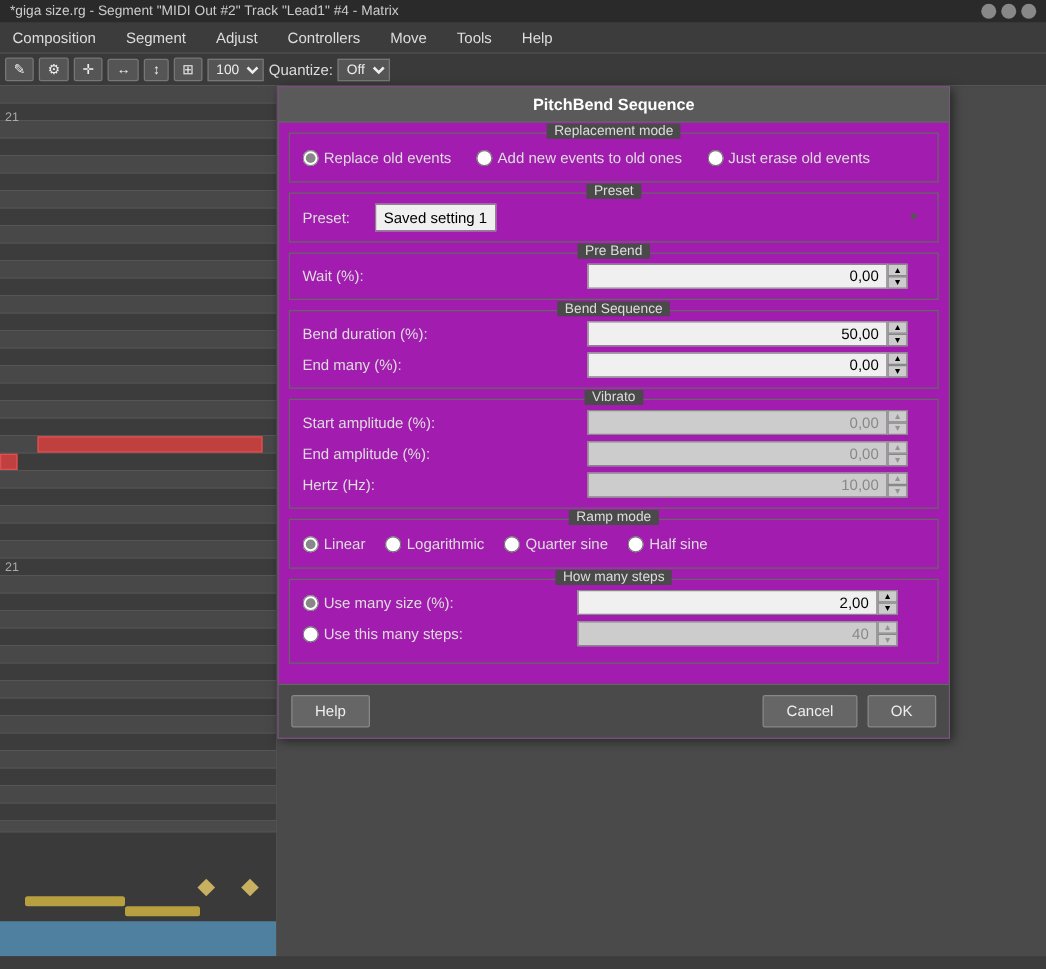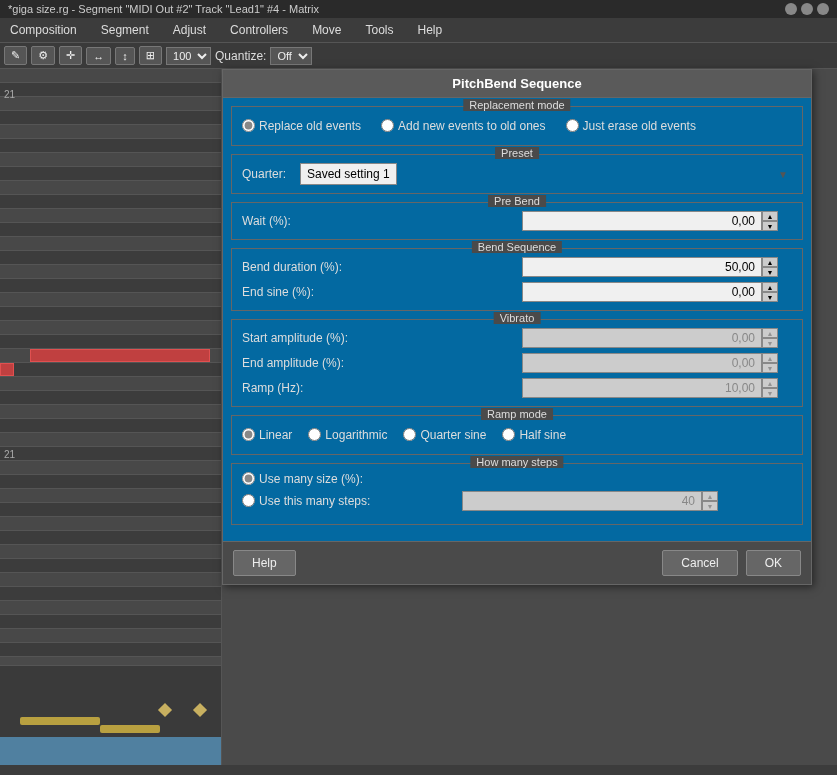--- a/index.html
+++ b/index.html
@@ -87,23 +87,23 @@
     
     .left-panel {
       width: 222px;
       background: #4a4a4a;
       position: relative;
       overflow: hidden;
       border-right: 1px solid #555;
     }
 
     .dialog {
-      background: #0369a1;
+      background: #a21caf;
       border: 1px solid #666;
-      width: 590px;
+      width: 538px;
       margin-top: 0;
       box-shadow: 2px 2px 8px rgba(0,0,0,0.5);
     }
 
     .dialog-title {
       background: #5a5a5a;
       color: #fff;
       text-align: center;
       padding: 6px;
       font-size: 13px;
@@ -136,21 +136,21 @@
 
     
     .radio-group {
       display: flex;
       align-items: center;
       gap: 20px;
       padding: 4px 0;
     }
     .radio-label {
       display: flex;
-      align-items: flex-start;
+      align-items: center;
       gap: 4px;
       color: #ddd;
       font-size: 12px;
       cursor: pointer;
     }
     .radio-label input[type="radio"] {
       cursor: pointer;
       accent-color: #888;
     }
 
@@ -405,21 +405,21 @@
             <label class="radio-label">
               <input type="radio" name="replacement" style="">
               <span>Just erase old events</span>
             </label>
           </div>
         </div>
 
         <div class="section">
           <span class="section-legend">Preset</span>
           <div class="preset-row">
-            <span class="preset-label">Quarter:</span>
+            <span class="preset-label">Preset:</span>
             <div class="preset-select-wrapper">
               <select class="preset-select">
                 <option>Saved setting 1</option>
                 <option>Saved setting 2</option>
                 <option>Default</option>
               </select>
             </div>
           </div>
         </div>
 
@@ -443,21 +443,21 @@
             <span class="form-label">Bend duration (%):</span>
             <div class="form-input-wrapper">
               <input type="text" class="spin-input" value="50,00" style="">
               <div class="spin-buttons">
                 <button class="spin-btn">▲</button>
                 <button class="spin-btn">▼</button>
               </div>
             </div>
           </div>
           <div class="form-row">
-            <span class="form-label">End sine (%):</span>
+            <span class="form-label">End many (%):</span>
             <div class="form-input-wrapper">
               <input type="text" class="spin-input" value="0,00" style="">
               <div class="spin-buttons">
                 <button class="spin-btn">▲</button>
                 <button class="spin-btn">▼</button>
               </div>
             </div>
           </div>
         </div>
 
@@ -477,21 +477,21 @@
             <span class="form-label">End amplitude (%):</span>
             <div class="form-input-wrapper">
               <input type="text" class="spin-input disabled" value="0,00" disabled="" style="">
               <div class="spin-buttons">
                 <button class="spin-btn" disabled="">▲</button>
                 <button class="spin-btn" disabled="">▼</button>
               </div>
             </div>
           </div>
           <div class="form-row">
-            <span class="form-label">Ramp (Hz):</span>
+            <span class="form-label">Hertz (Hz):</span>
             <div class="form-input-wrapper">
               <input type="text" class="spin-input disabled" value="10,00" disabled="" style="">
               <div class="spin-buttons">
                 <button class="spin-btn" disabled="">▲</button>
                 <button class="spin-btn" disabled="">▼</button>
               </div>
             </div>
           </div>
         </div>
 
@@ -517,20 +517,27 @@
           </div>
         </div>
 
         <div class="section">
           <span class="section-legend">How many steps</span>
           <div class="steps-row">
             <label class="radio-label" style="width:220px;">
               <input type="radio" name="steps" checked="" style="">
               <span>Use many size (%):</span>
             </label>
+            <div class="form-input-wrapper">
+              <input type="text" class="spin-input" value="2,00" style="">
+              <div class="spin-buttons">
+                <button class="spin-btn">▲</button>
+                <button class="spin-btn">▼</button>
+              </div>
+            </div>
           </div>
           <div class="steps-row">
             <label class="radio-label" style="width:220px;">
               <input type="radio" name="steps" style="">
               <span>Use this many steps:</span>
             </label>
             <div class="form-input-wrapper">
               <input type="text" class="spin-input disabled" value="40" disabled="" style="">
               <div class="spin-buttons">
                 <button class="spin-btn" disabled="">▲</button>

